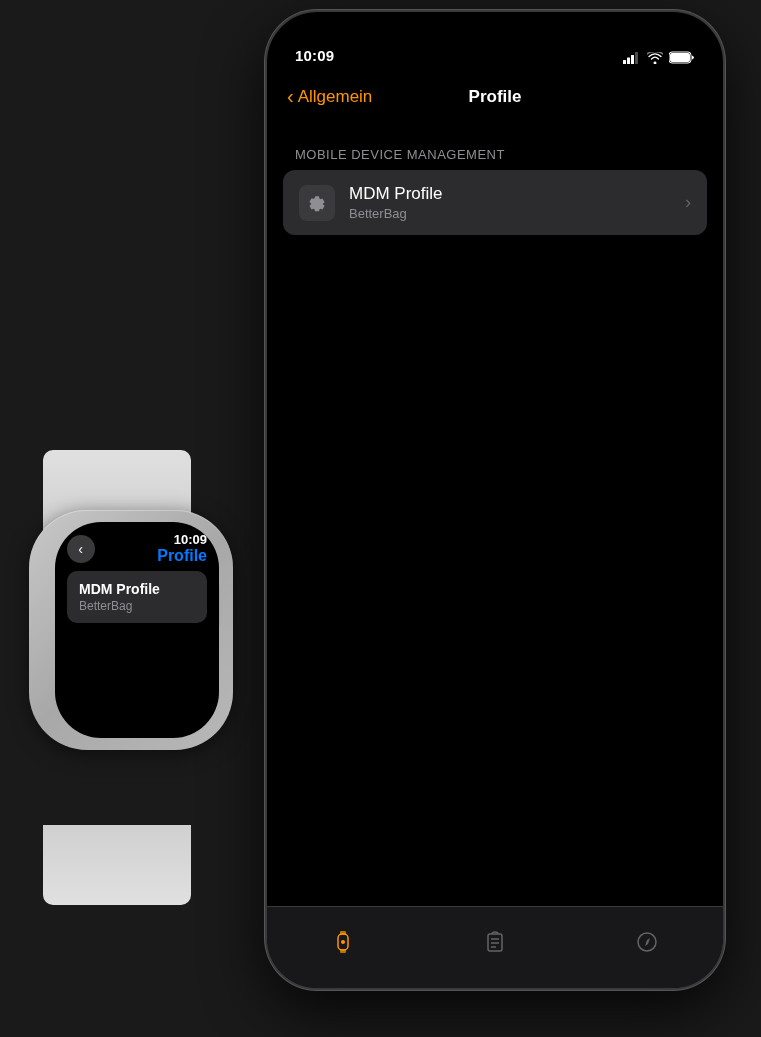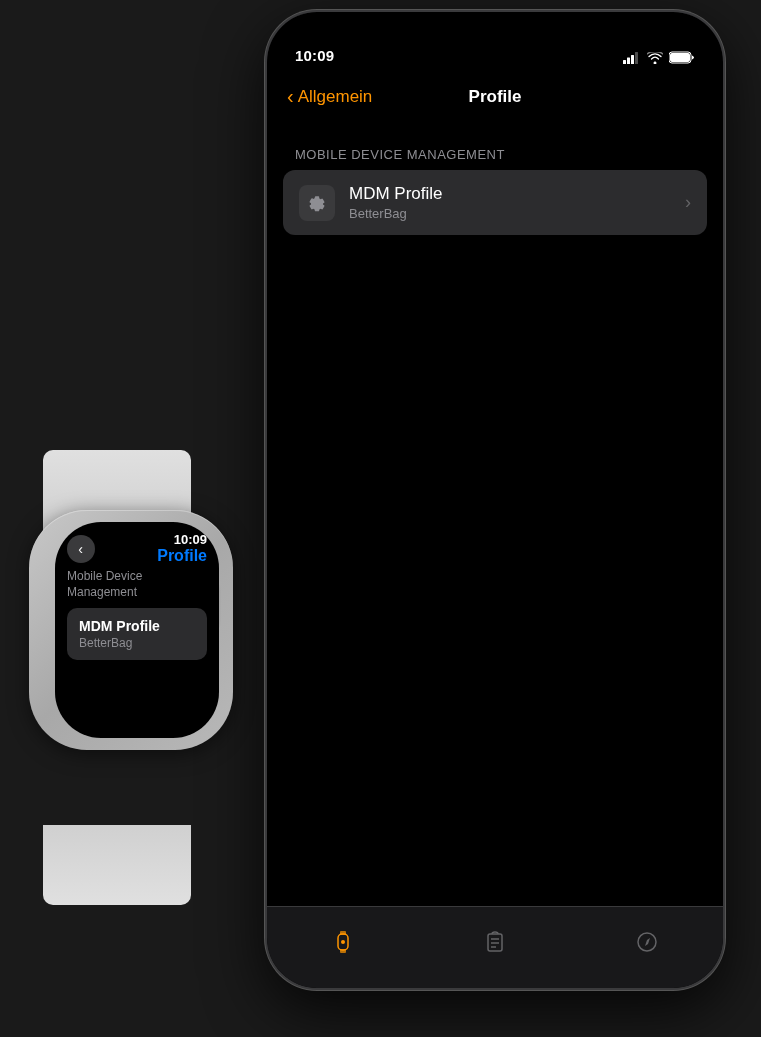--- a/index.html
+++ b/index.html
@@ -482,24 +482,20 @@
         <div class="watch-nav">
           <div class="watch-back-btn">
             <span class="watch-back-chevron">‹</span>
           </div>
           <div style="display:flex;flex-direction:column;align-items:flex-end;">
             <span class="watch-time">10:09</span>
             <span class="watch-title">Profile</span>
           </div>
         </div>
 
-        <div class="watch-section-title">
-          <span style="white-space:pre-line;">Mobile Device
-Management</span>
-        </div>
 
         <div class="watch-list-item">
           <div class="watch-list-title">MDM Profile</div>
           <div class="watch-list-subtitle">BetterBag</div>
         </div>
       </div>
     </div>
   </div>
 </div>
 

